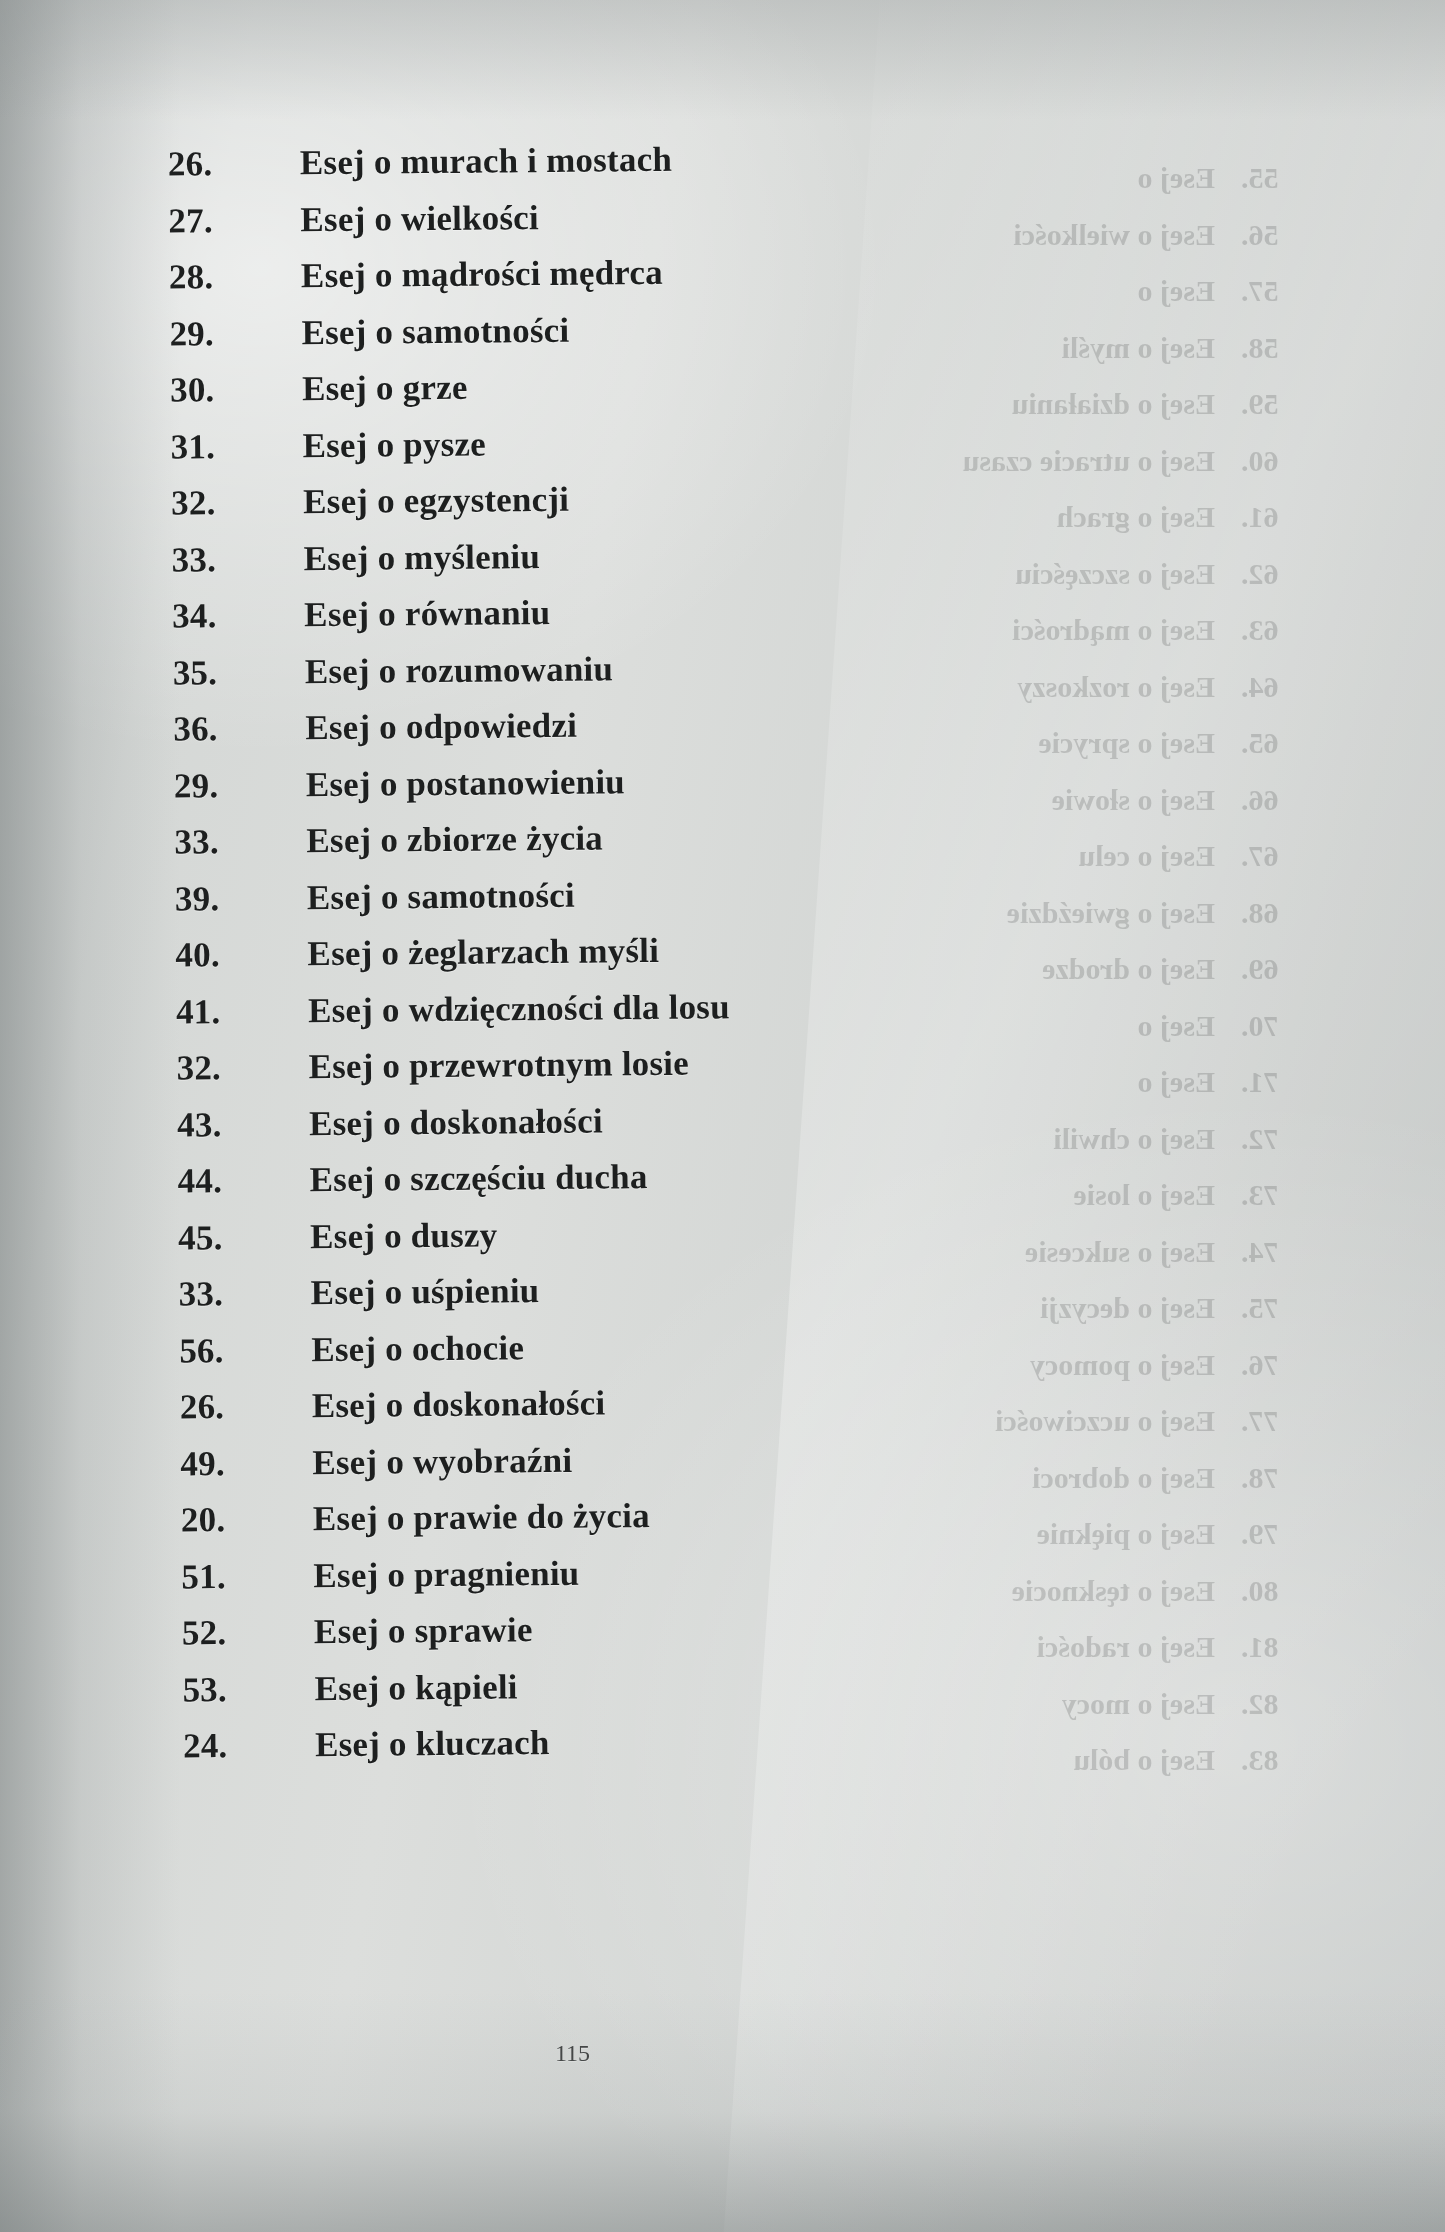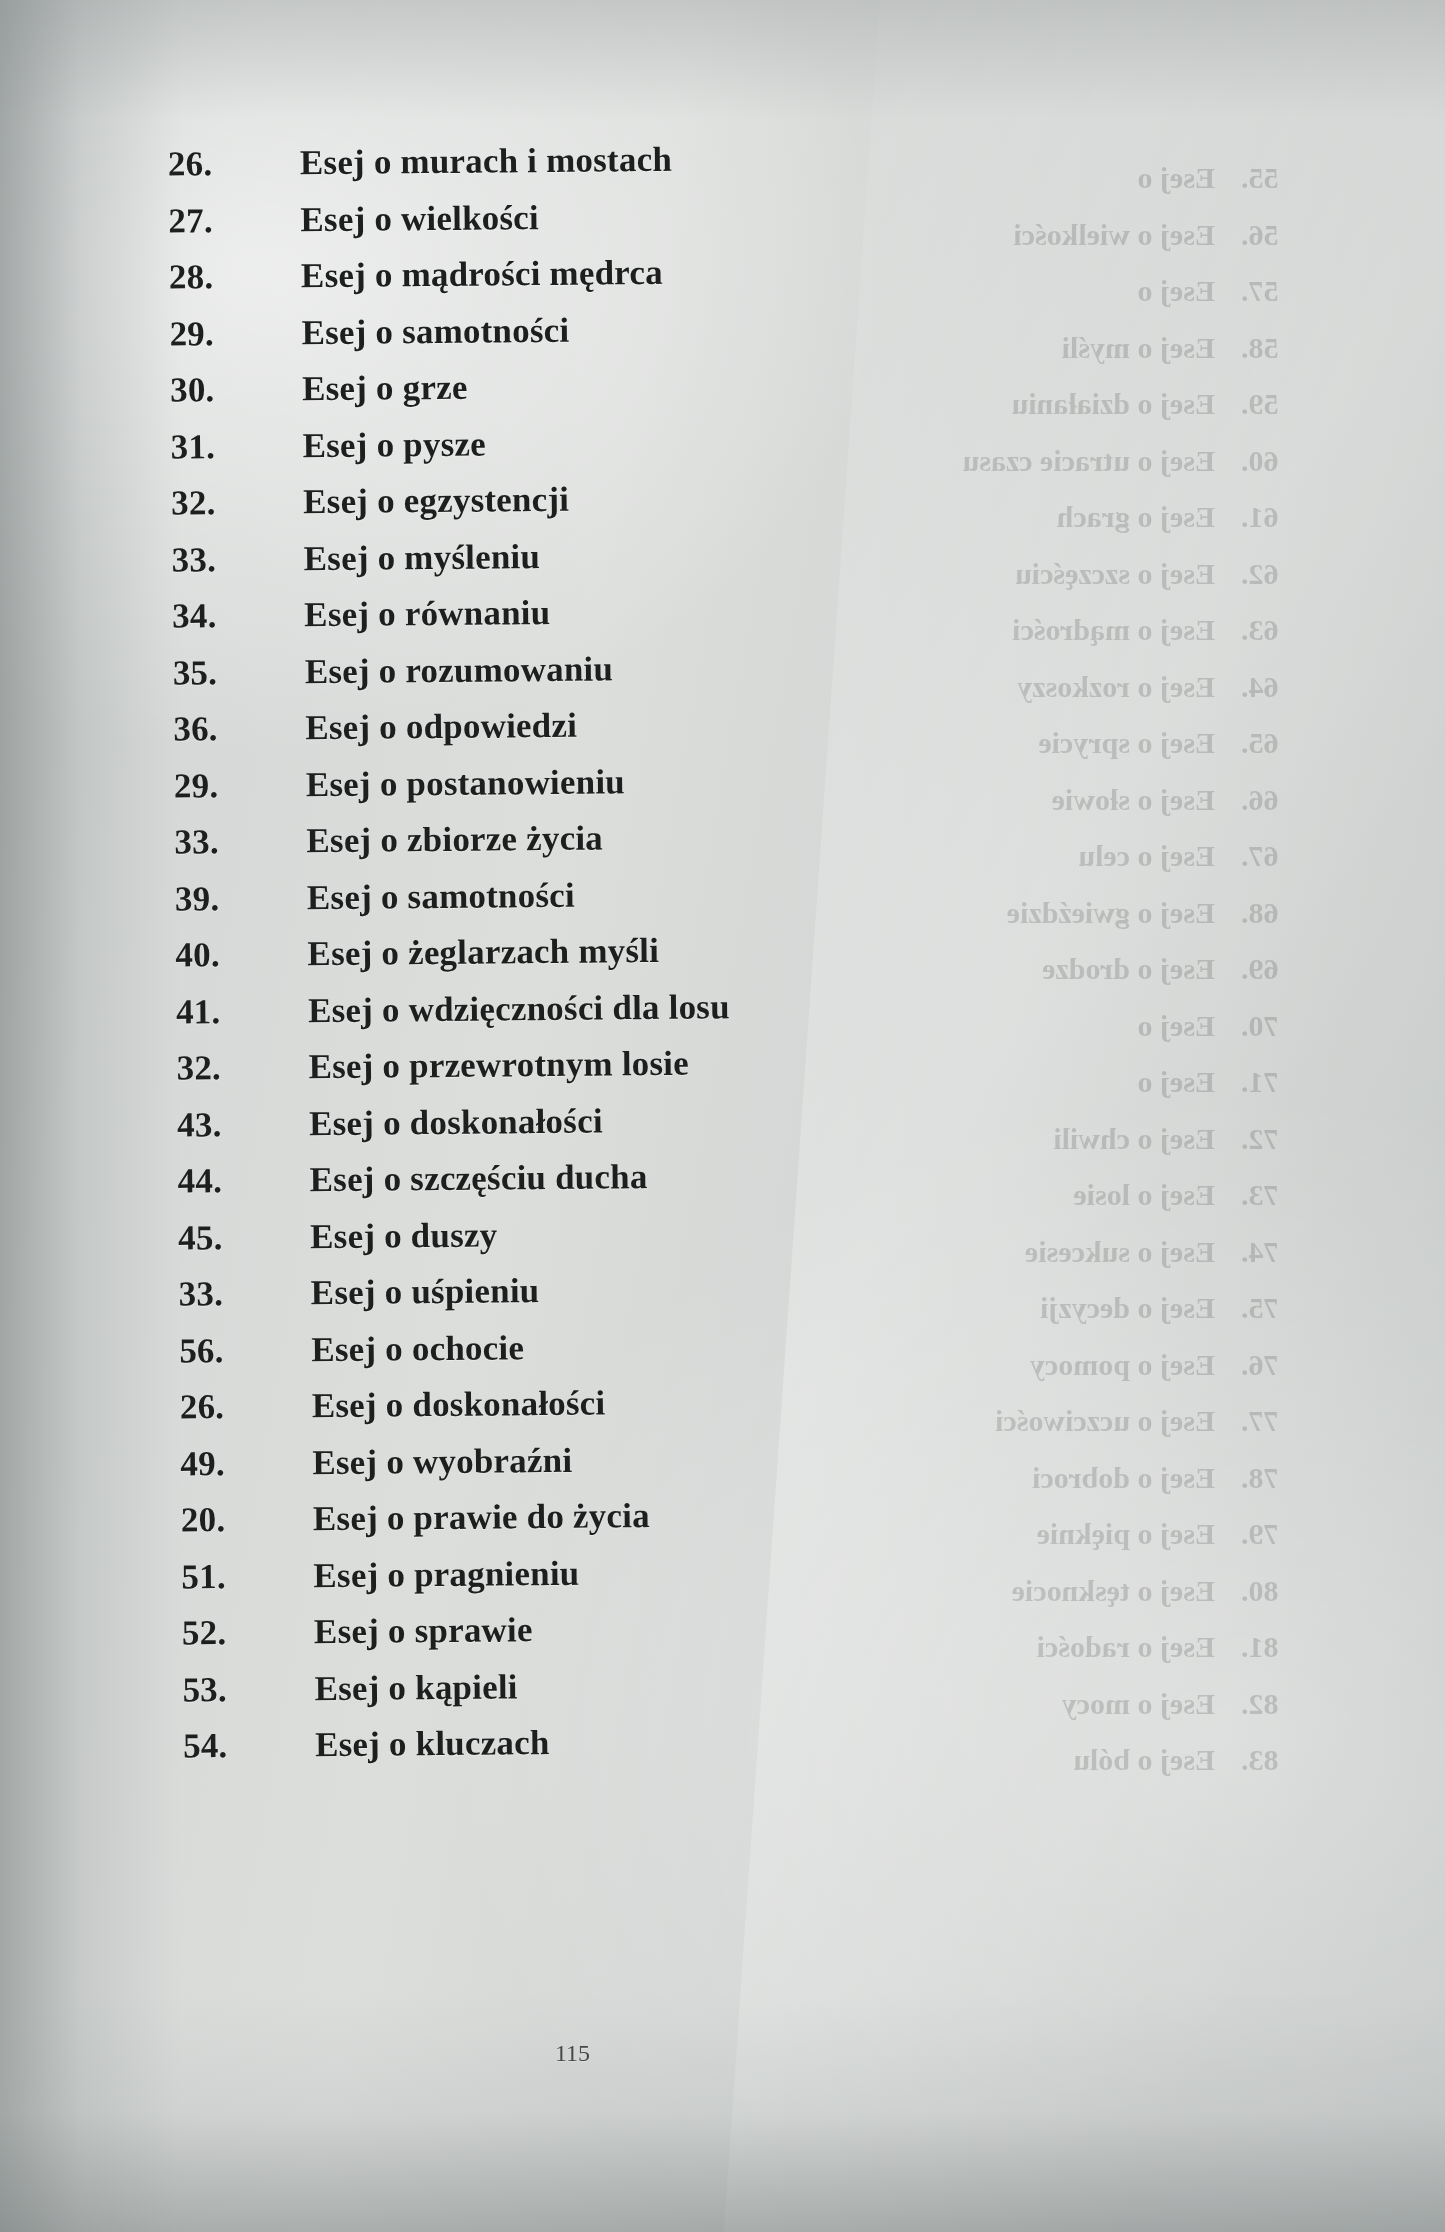--- a/index.html
+++ b/index.html
@@ -347,21 +347,21 @@
         </div>
         <div class="toc-row">
           <div class="toc-num">52.</div>
           <div class="toc-title">Esej o sprawie</div>
         </div>
         <div class="toc-row">
           <div class="toc-num">53.</div>
           <div class="toc-title">Esej o kąpieli</div>
         </div>
         <div class="toc-row">
-          <div class="toc-num">54.</div>
+          <div class="toc-num">24.</div>
           <div class="toc-title">Esej o kluczach</div>
         </div>
       </div>
 
     <div class="folio">
       <span>115</span>
     </div>
   </div>
 
   <div class="edge-left"></div>

